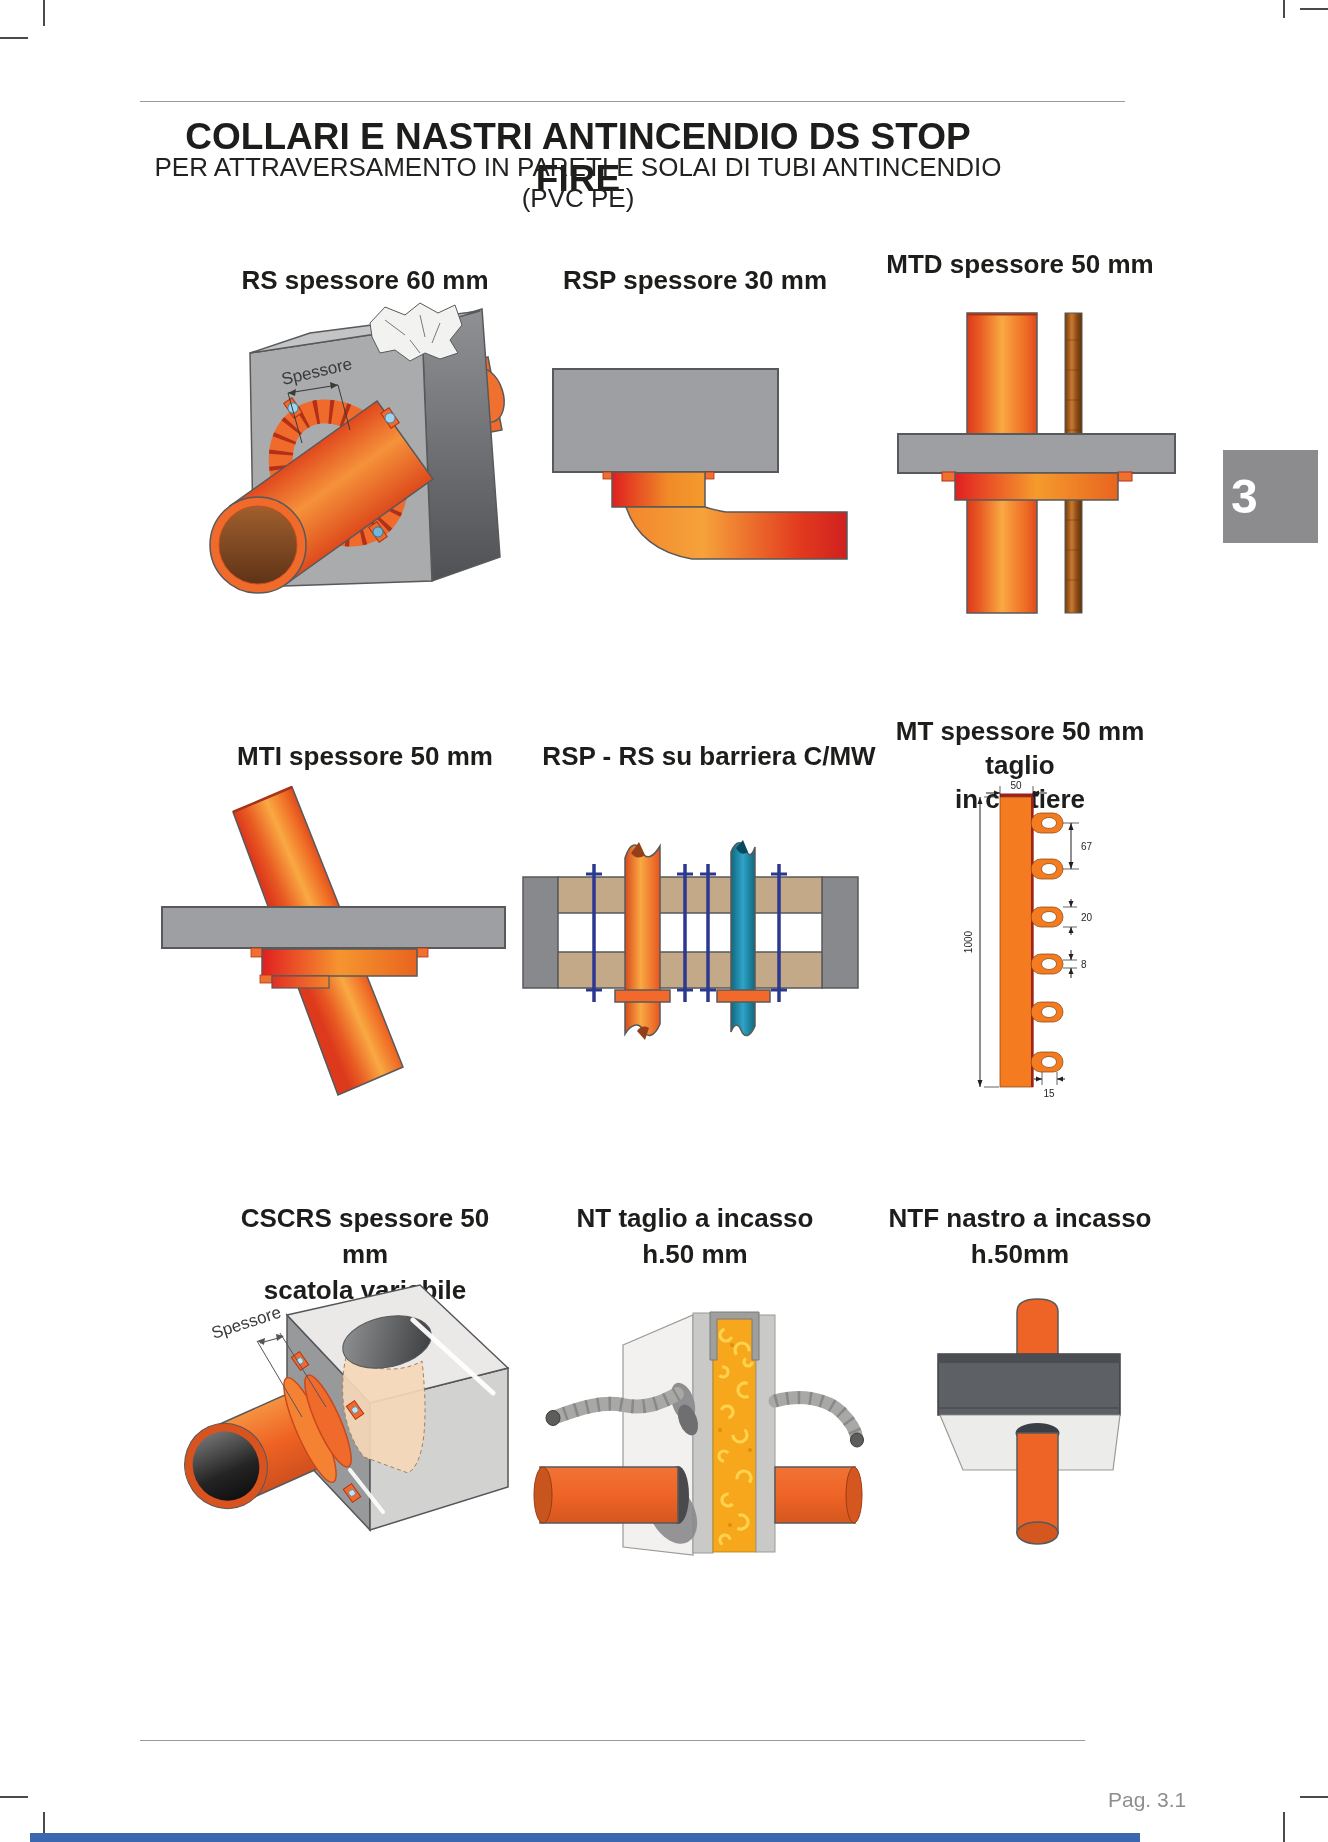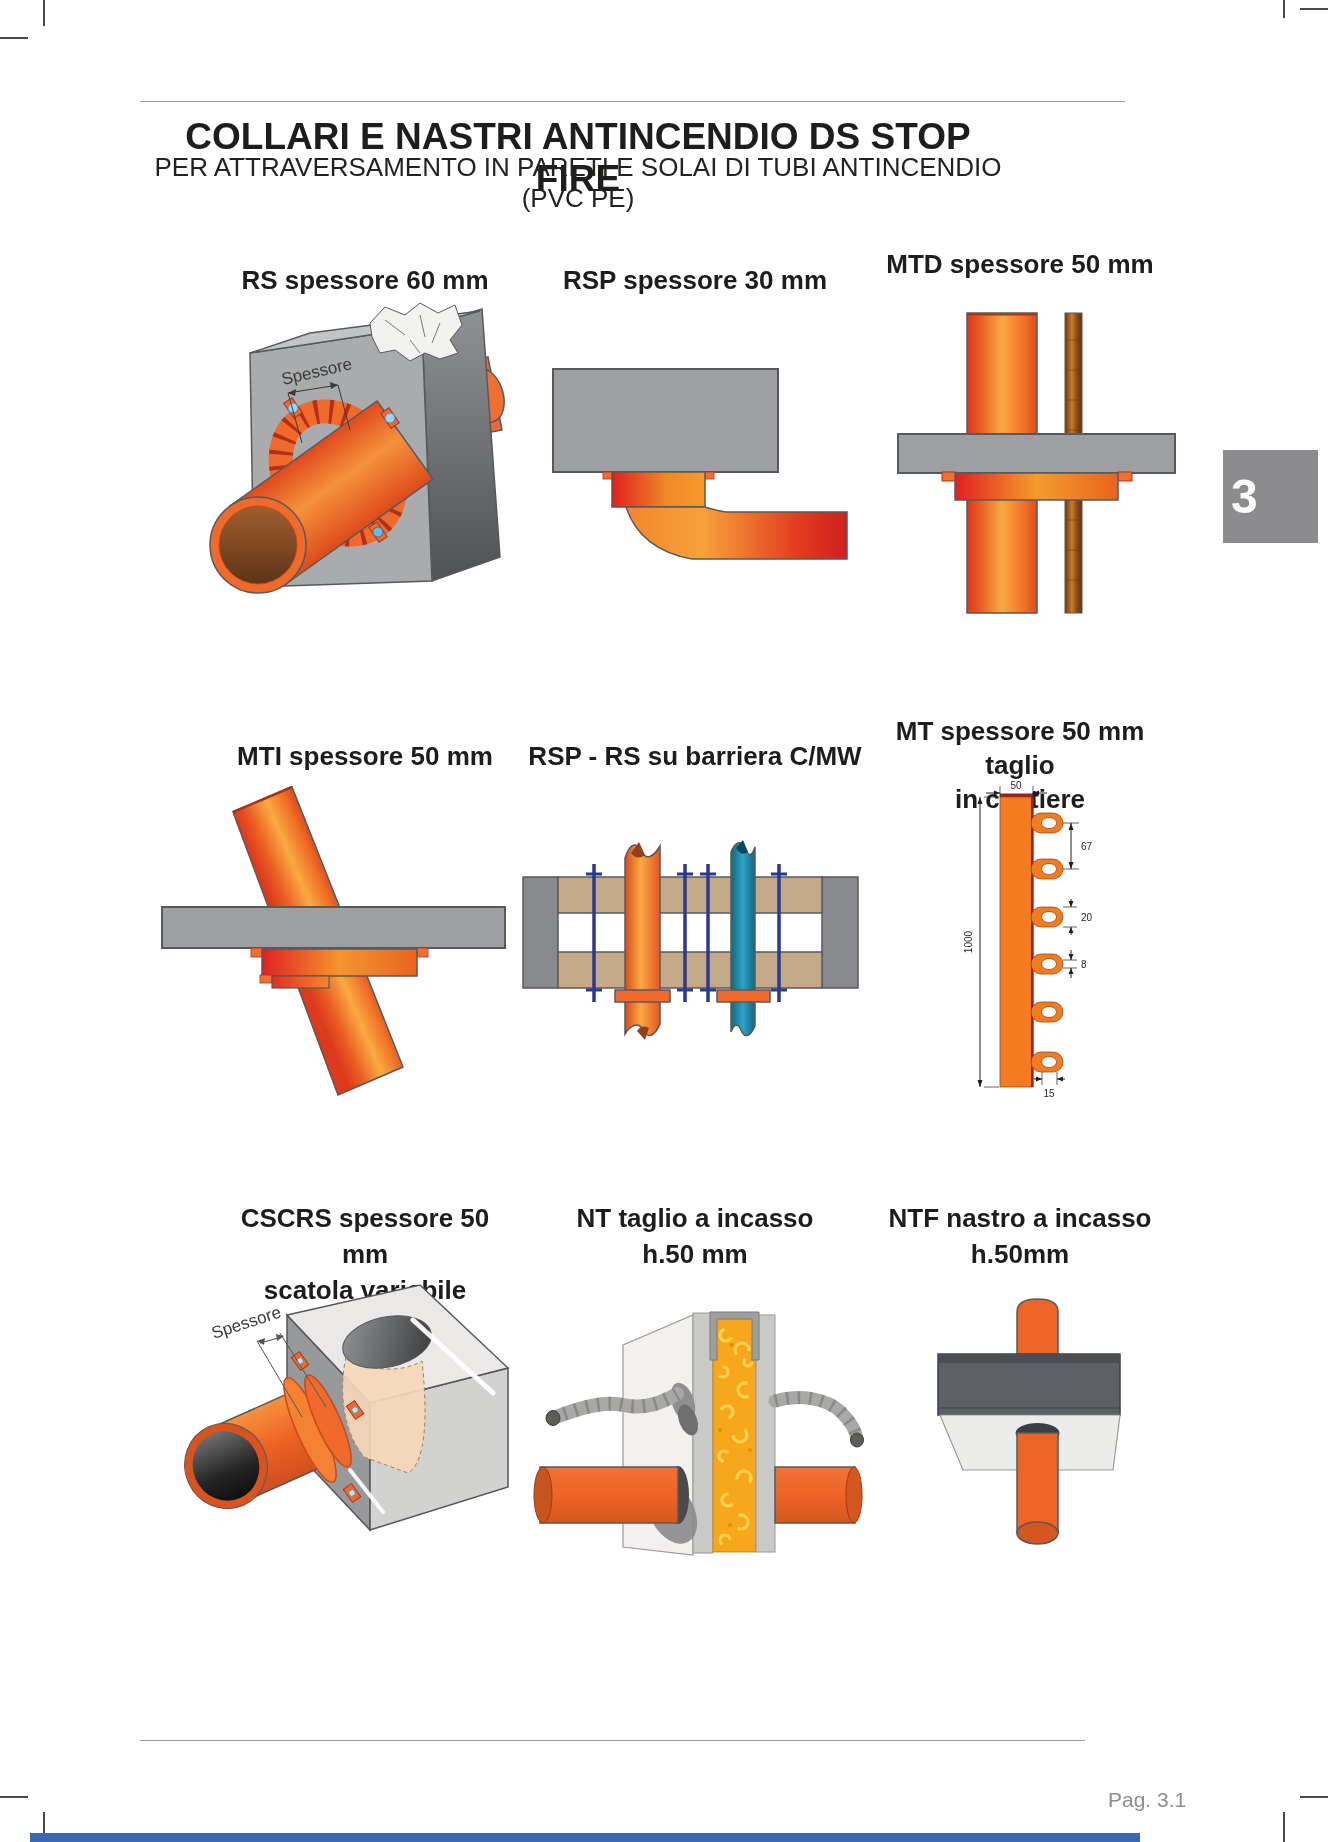--- a/index.html
+++ b/index.html
@@ -164,21 +164,21 @@
     </g>
     <rect x="18" y="139" width="277" height="39" fill="#9d9fa2" stroke="#58595b" stroke-width="2"></rect>
     <g>
       <rect x="62" y="177" width="14" height="9" fill="#f07030" stroke="#b23018" stroke-width="1"></rect>
       <rect x="238" y="177" width="14" height="9" fill="#f07030" stroke="#b23018" stroke-width="1"></rect>
       <rect x="75" y="178" width="163" height="27" fill="url(#mtdCol)" stroke="#58595b" stroke-width="1.5"></rect>
     </g>
   </svg>
 
   <div class="ctitle" style="left:215px;top:738px;width:300px">MTI spessore 50 mm</div>
-  <div class="ctitle" style="left:515px;top:738px;width:360px">RSP - RS su barriera C/MW</div>
+  <div class="ctitle" style="left:529px;top:738px;width:360px">RSP - RS su barriera C/MW</div>
   <div class="ctitle" style="left:860px;top:714px;width:320px;line-height:34px">
     <div>MT spessore 50 mm taglio</div>
     <div>in cantiere</div>
   </div>
 
   <svg class="illus" style="left:150px;top:770px" width="360" height="360" viewBox="0 0 360 360">
     <defs>
       <linearGradient id="mtiPipe" gradientUnits="userSpaceOnUse" x1="83" y1="42" x2="142" y2="17">
         <stop offset="0" stop-color="#dd3a1d"></stop>
           <stop offset="0.2" stop-color="#e85a22"></stop>

